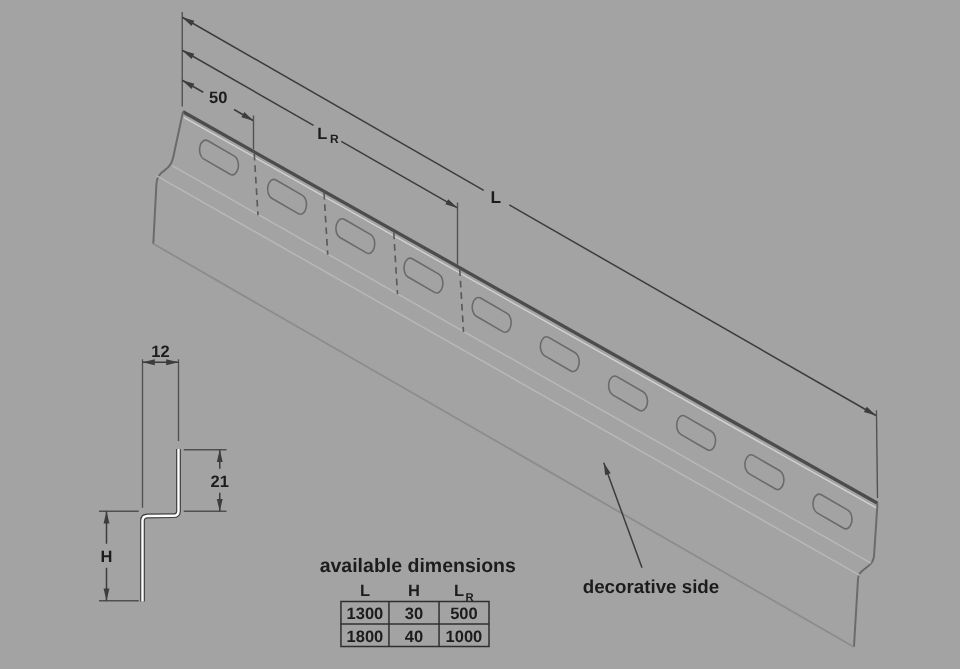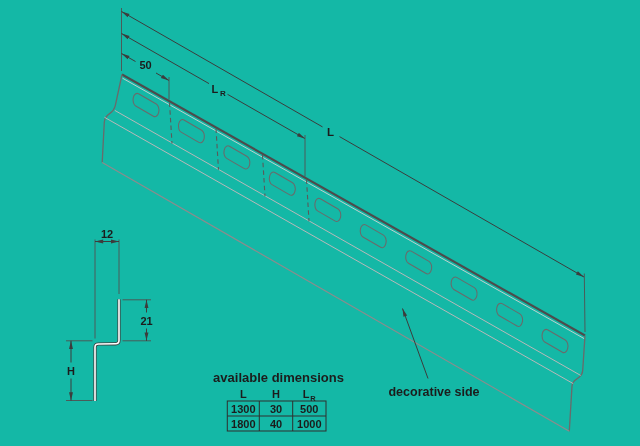--- a/index.html
+++ b/index.html
@@ -1,16 +1,16 @@
 <!DOCTYPE html>
 <html><head>
 <meta charset="utf-8">
 <style>
   html,body{margin:0;padding:0;background:#fff;}
-  .stage{position:relative;width:640px;height:446px;background:#14b8a6;overflow:hidden;}
+  .stage{position:relative;width:640px;height:446px;background:#a3a3a3;overflow:hidden;}
   svg{display:block;}
   text{font-family:"Liberation Sans",sans-serif;font-weight:700;fill:#1c1c1c;}
   .dimline{stroke:#3c3c3c;stroke-width:1;fill:none;}
   .extline{stroke:#505050;stroke-width:0.9;fill:none;}
   .dashline{stroke:#5a5a5a;stroke-width:1.1;fill:none;stroke-dasharray:4.5,3.2;}
   .edge-top{stroke:#4c4c4c;stroke-width:2.2;fill:none;}
   .edge-toplight{stroke:#d2d2d2;stroke-width:0.9;fill:none;}
   .edge-end{stroke:#6a6a6a;stroke-width:1.3;fill:none;}
   .edge-bend{stroke:#b8b8b8;stroke-width:1;fill:none;}
   .edge-bottom{stroke:#8c8c8c;stroke-width:1.2;fill:none;}

